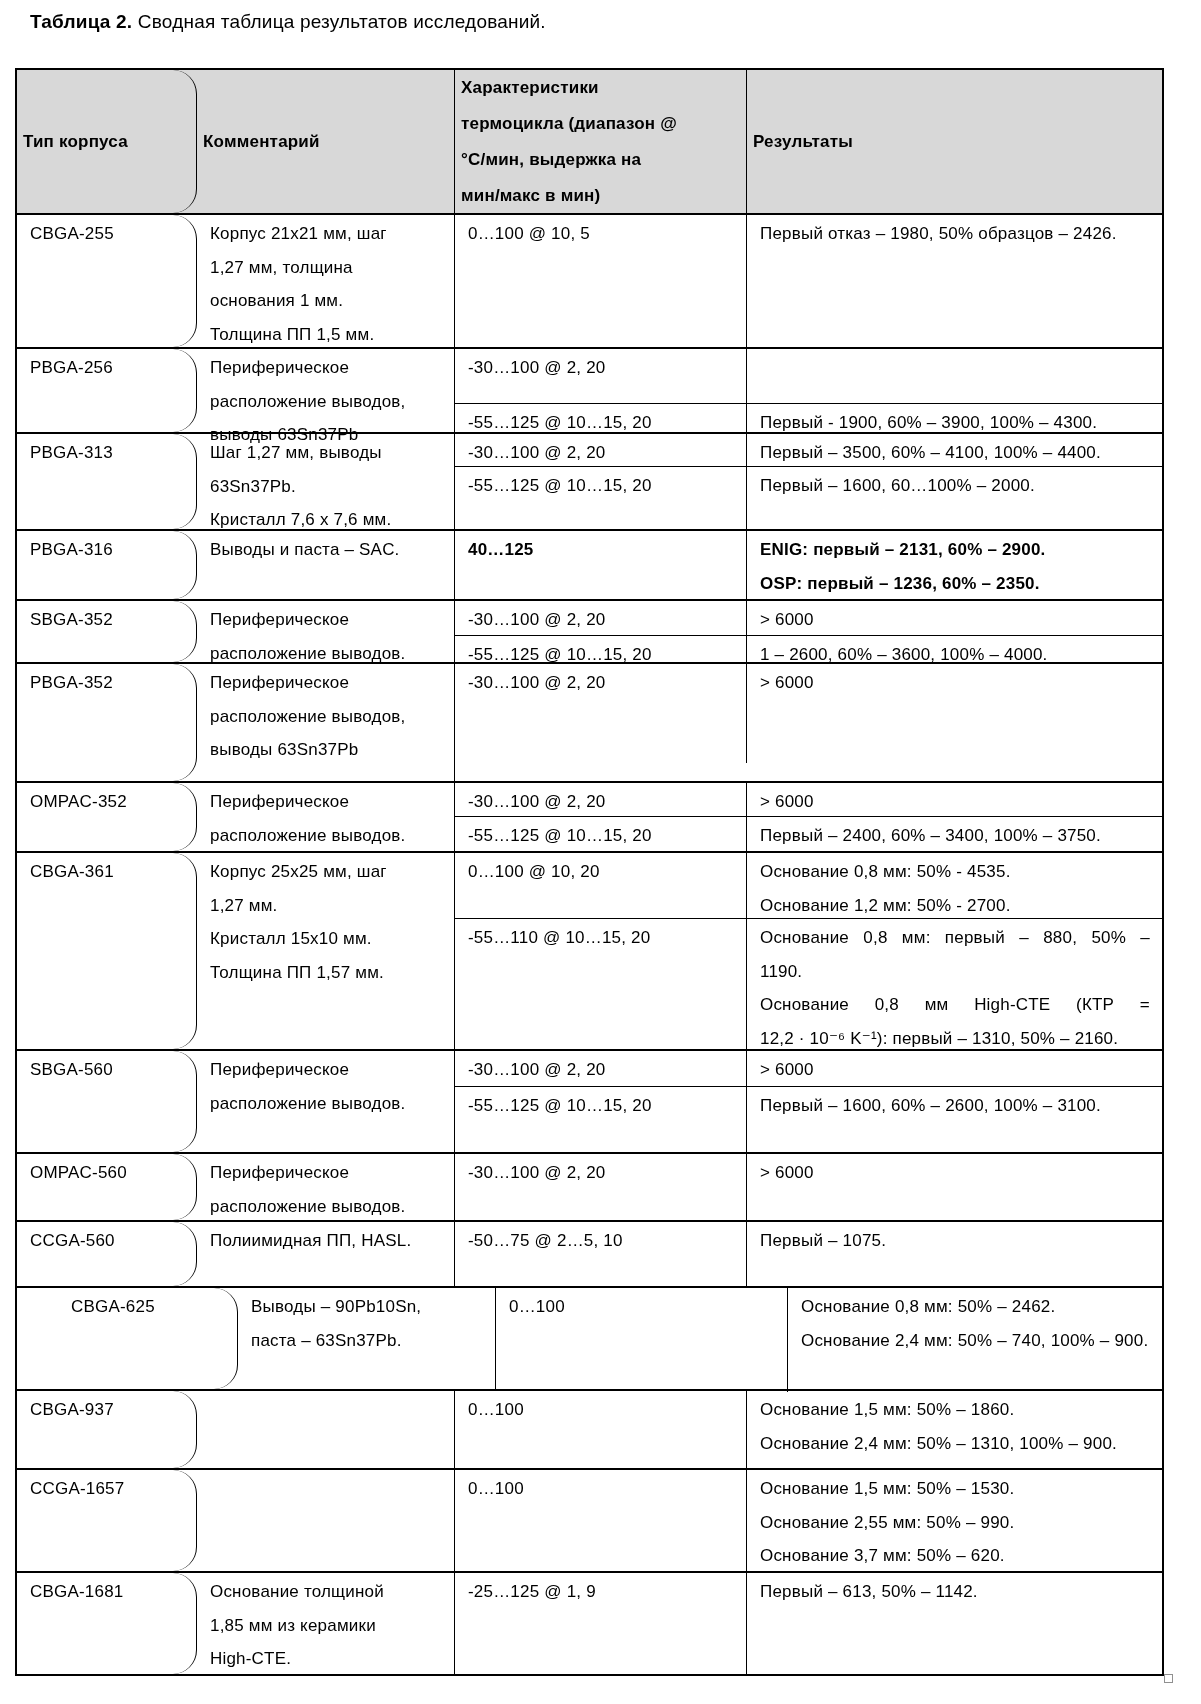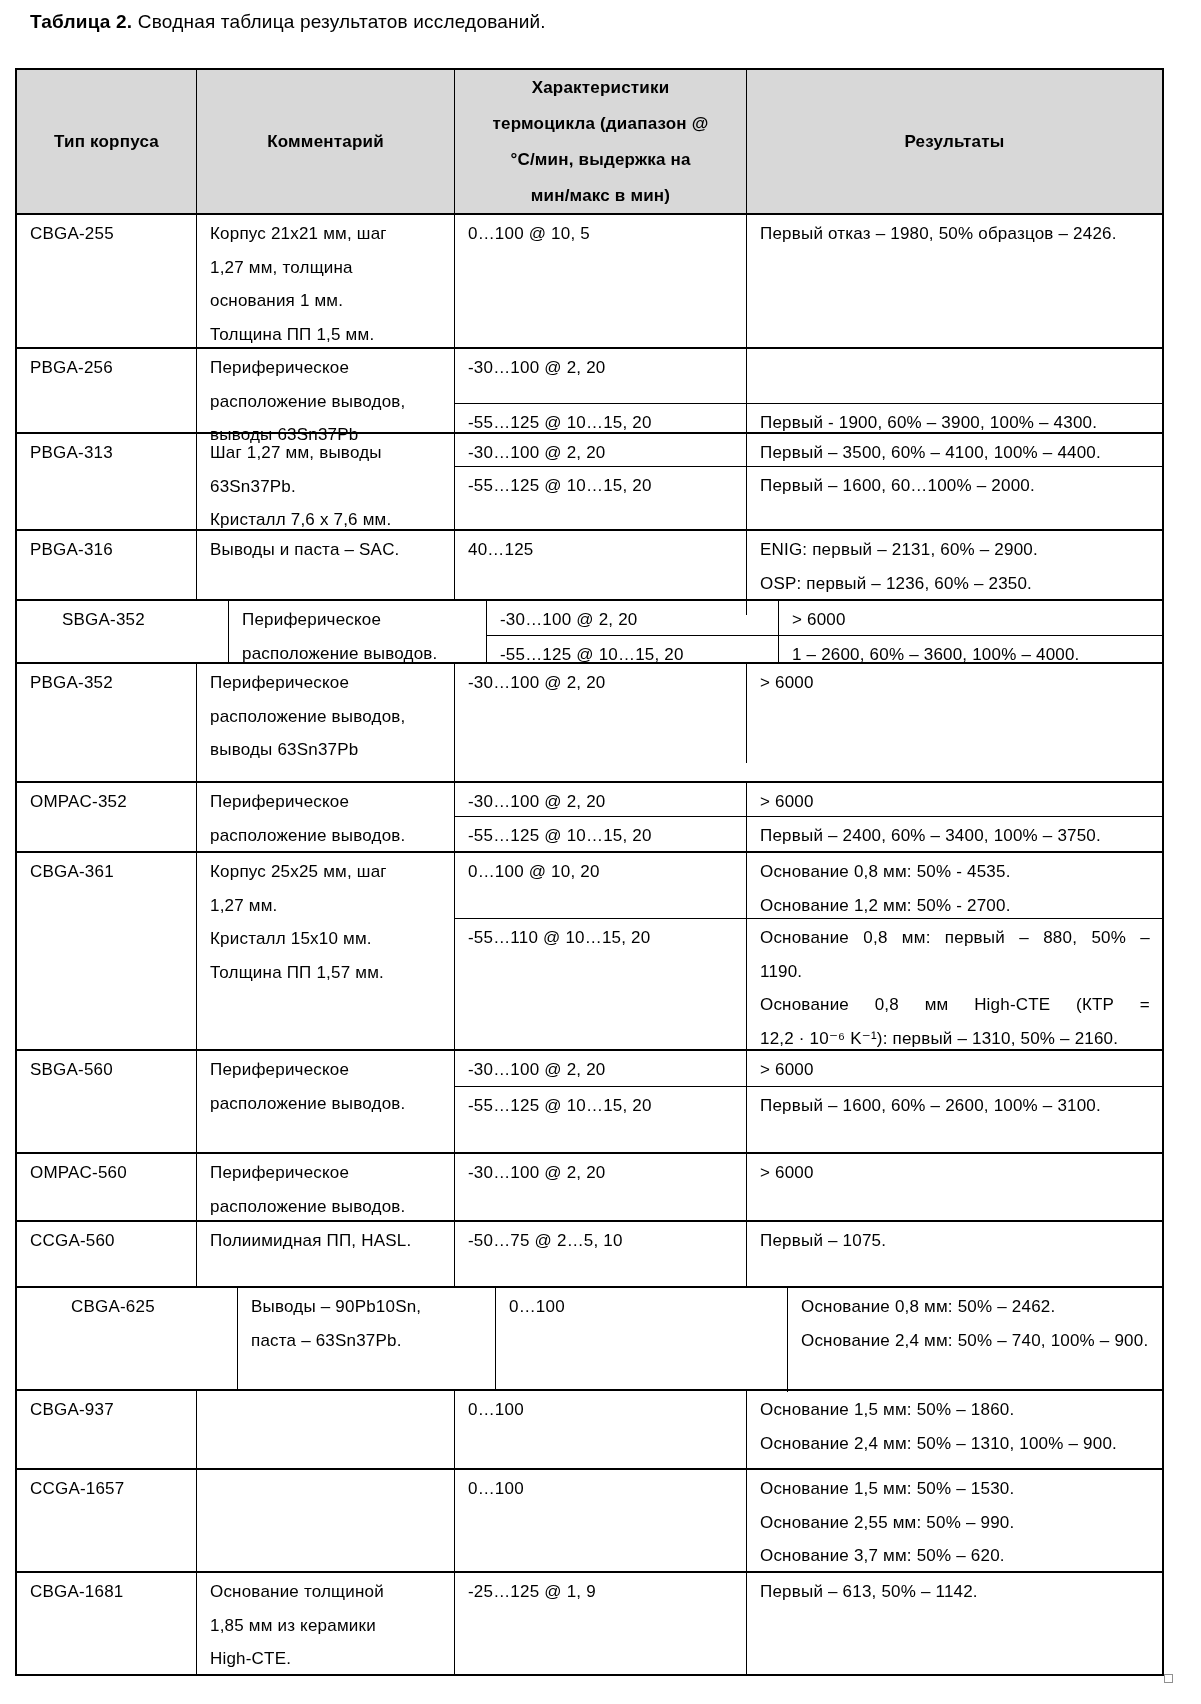--- a/index.html
+++ b/index.html
@@ -21,27 +21,26 @@
   .tbl {
     position: absolute; left: 15px; top: 68px;
     width: 1149px;
     border: 2px solid #000;
     display: flex; flex-direction: column;
     background: #fff;
   }
   .hrow { display: flex; height: 143px; background: #d8d8d8; }
   .hcell {
     display: flex; flex-direction: column; justify-content: center;
-    text-align: center;
     font-weight: bold; font-size: 17px; line-height: 36px; letter-spacing: 0.2px;
     border-right: 1px solid #000;
     padding: 0 6px;
   }
   .hcell:last-child { border-right: none; }
-  .w1 { width: 180px; flex: 0 0 180px; }
+  .w1 { width: 180px; flex: 0 0 180px; border-radius: 24px; }
   .w2 { width: 258px; flex: 0 0 258px; }
   .w3 { width: 292px; flex: 0 0 292px; }
   .w4 { flex: 1 1 auto; min-width: 0; }
 
   .row { display: flex; border-top: 2px solid #000; }
   .cell {
     font-size: 17px; line-height: 33.5px; letter-spacing: 0.2px;
     padding: 2px 12px 0 13px;
   }
   .c1 { border-right: 1px solid #000; }
@@ -160,32 +159,32 @@
       </div>
     </div>
     <div class="row" style="height: 70px;">
       <div class="cell c1 w1">
         <div class="line">PBGA-316</div>
       </div>
       <div class="cell c2 w2">
         <div class="line">Выводы и паста – SAC.</div>
       </div>
       <div class="subcol">
-        <div class="sub" style="height: 84px;">
+        <div class="sub" style="height: 84px; font-weight: bold;">
           <div class="cell c3 w3">
             <div class="line">40…125</div>
           </div>
           <div class="cell c4">
             <div class="line">ENIG: первый – 2131, 60% – 2900.</div>
             <div class="line">OSP: первый – 1236, 60% – 2350.</div>
           </div>
         </div>
       </div>
     </div>
-    <div class="row" style="height: 63px; padding-left: 32px;">
+    <div class="row" style="height: 63px;">
       <div class="cell c1 w1">
         <div class="line">SBGA-352</div>
       </div>
       <div class="cell c2 w2">
         <div class="line">Периферическое</div>
         <div class="line">расположение выводов.</div>
       </div>
       <div class="subcol">
         <div class="sub" style="height: 34px;">
           <div class="cell c3 w3">

